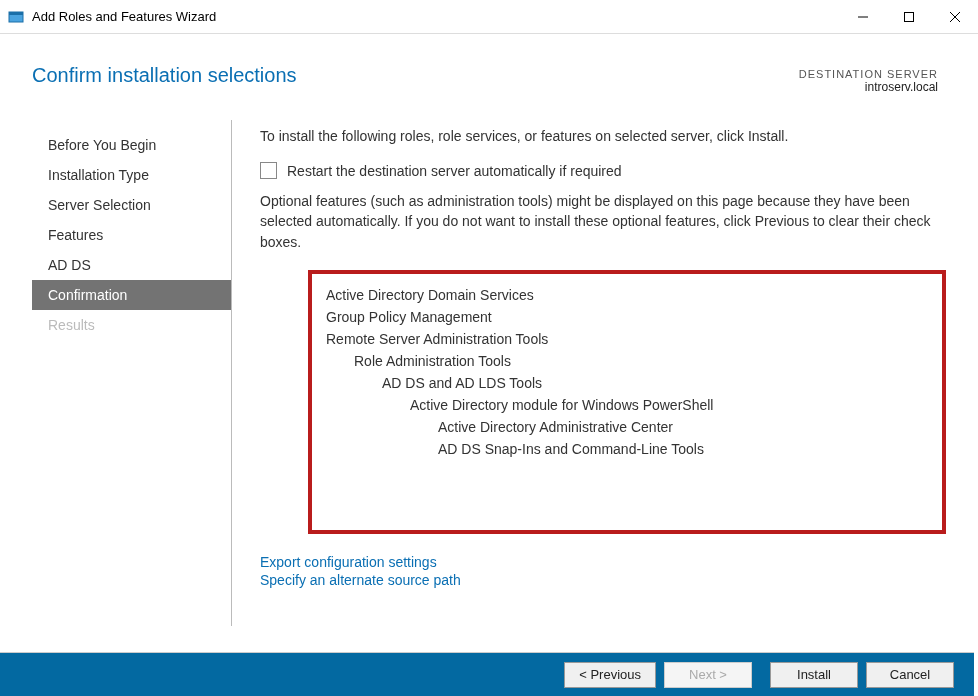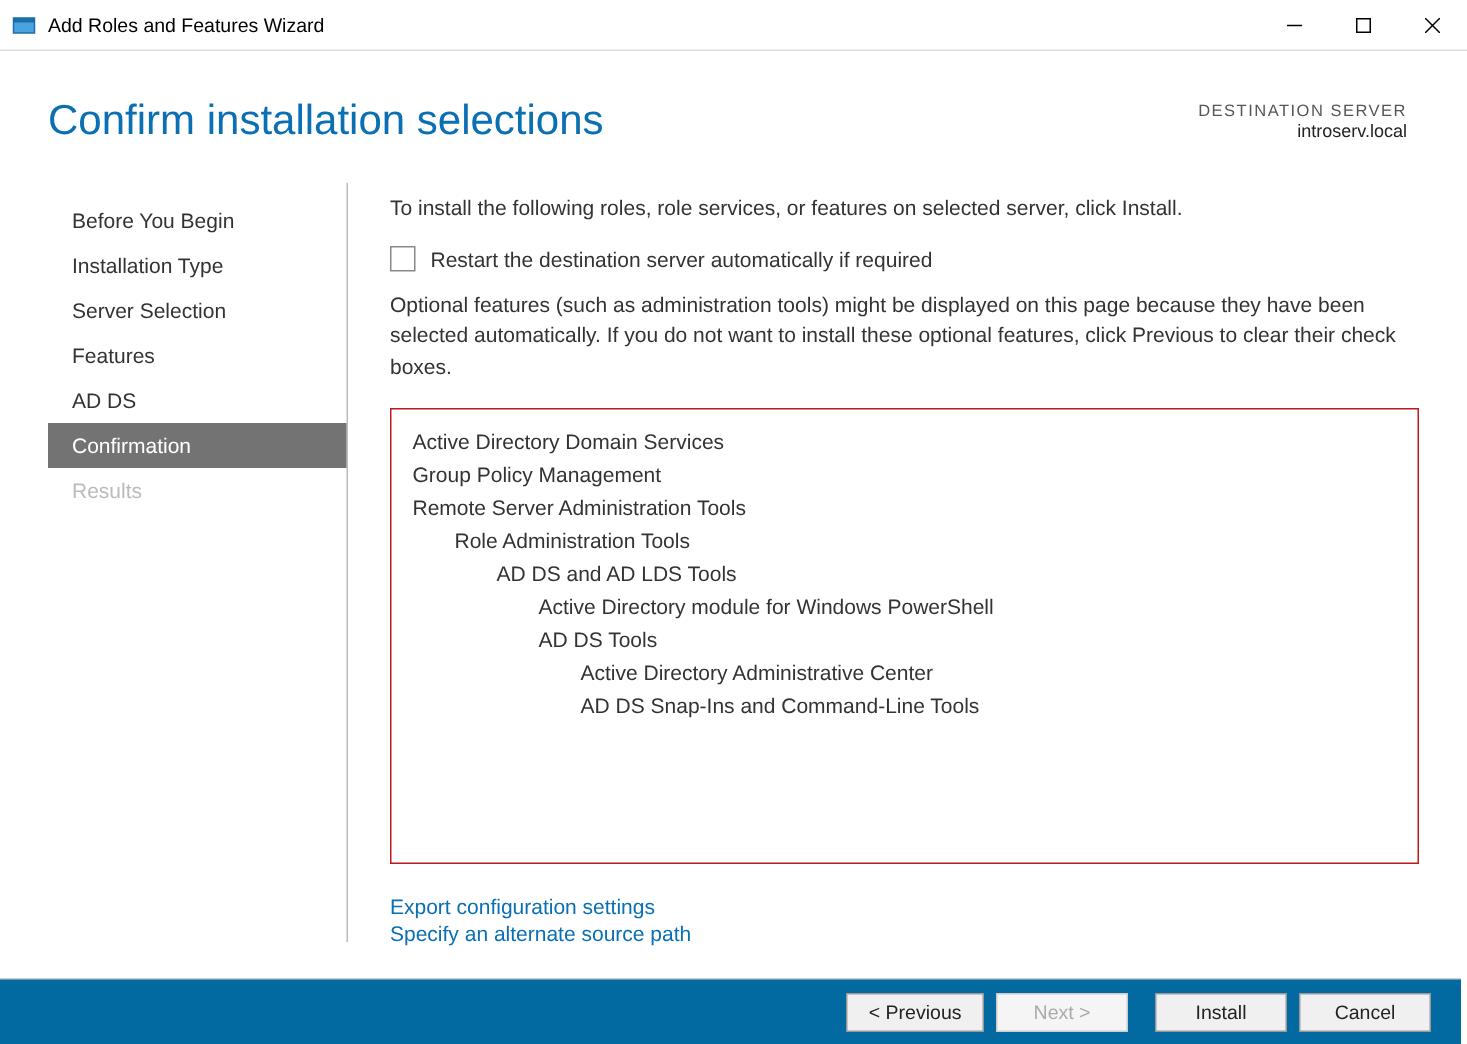--- a/index.html
+++ b/index.html
@@ -52,21 +52,21 @@
       font-size: 14px;
       color: #000;
       cursor: default;
     }
     .content-top {
       display: flex;
       align-items: flex-start;
       padding: 30px 32px 12px 32px;
     }
     .page-title {
-      font-size: 28px;
+      font-size: 20px;
       font-weight: 300;
       color: #0a6fb3;
       flex: 1;
     }
     .dest-block {
       text-align: right;
       font-size: 11px;
       color: #444;
       margin-top: 4px;
       margin-right: 8px;
@@ -113,26 +113,27 @@
       height: 17px;
       border: 1px solid #888;
       background: #fff;
       margin-right: 10px;
     }
     .optional-text {
       margin-bottom: 18px;
       line-height: 1.45;
     }
     .selections-box {
-      border: 1px solid #b91c1c;
+      border: 4px solid #b91c1c;
       padding: 10px 14px 20px 14px;
-      height: 304px;
+      height: 264px;
       overflow: auto;
       font-size: 14px;
       color: #333;
+      margin-left: 48px;
     }
     .sel-row { padding: 3px 0; }
     .indent-1 { padding-left: 28px; }
     .indent-2 { padding-left: 56px; }
     .indent-3 { padding-left: 84px; }
     .indent-4 { padding-left: 112px; }
     .links-block {
       margin-top: 20px;
     }
     .link {
@@ -235,21 +236,20 @@
 
     <div class="optional-text">Optional features (such as administration tools) might be displayed on this page because they have been selected automatically. If you do not want to install these optional features, click Previous to clear their check boxes.</div>
 
     <div class="selections-box">
       <div class="sel-row">Active Directory Domain Services</div>
       <div class="sel-row">Group Policy Management</div>
       <div class="sel-row">Remote Server Administration Tools</div>
       <div class="sel-row indent-1">Role Administration Tools</div>
       <div class="sel-row indent-2">AD DS and AD LDS Tools</div>
       <div class="sel-row indent-3">Active Directory module for Windows PowerShell</div>
-      <div class="sel-row indent-3">AD DS Tools</div>
       <div class="sel-row indent-4">Active Directory Administrative Center</div>
       <div class="sel-row indent-4">AD DS Snap-Ins and Command-Line Tools</div>
     </div>
 
     <div class="links-block">
       <span class="link">Export configuration settings</span>
       <span class="link">Specify an alternate source path</span>
     </div>
   </div>
 </div>

